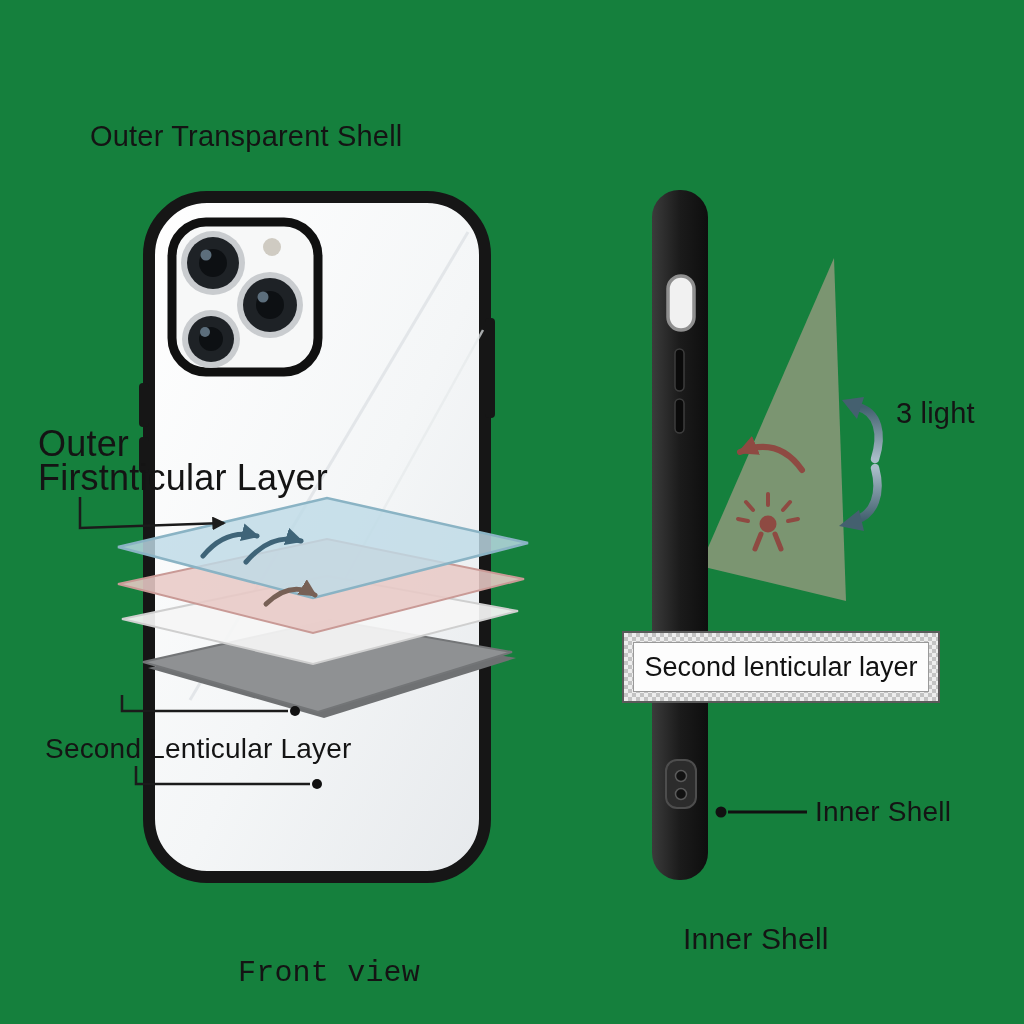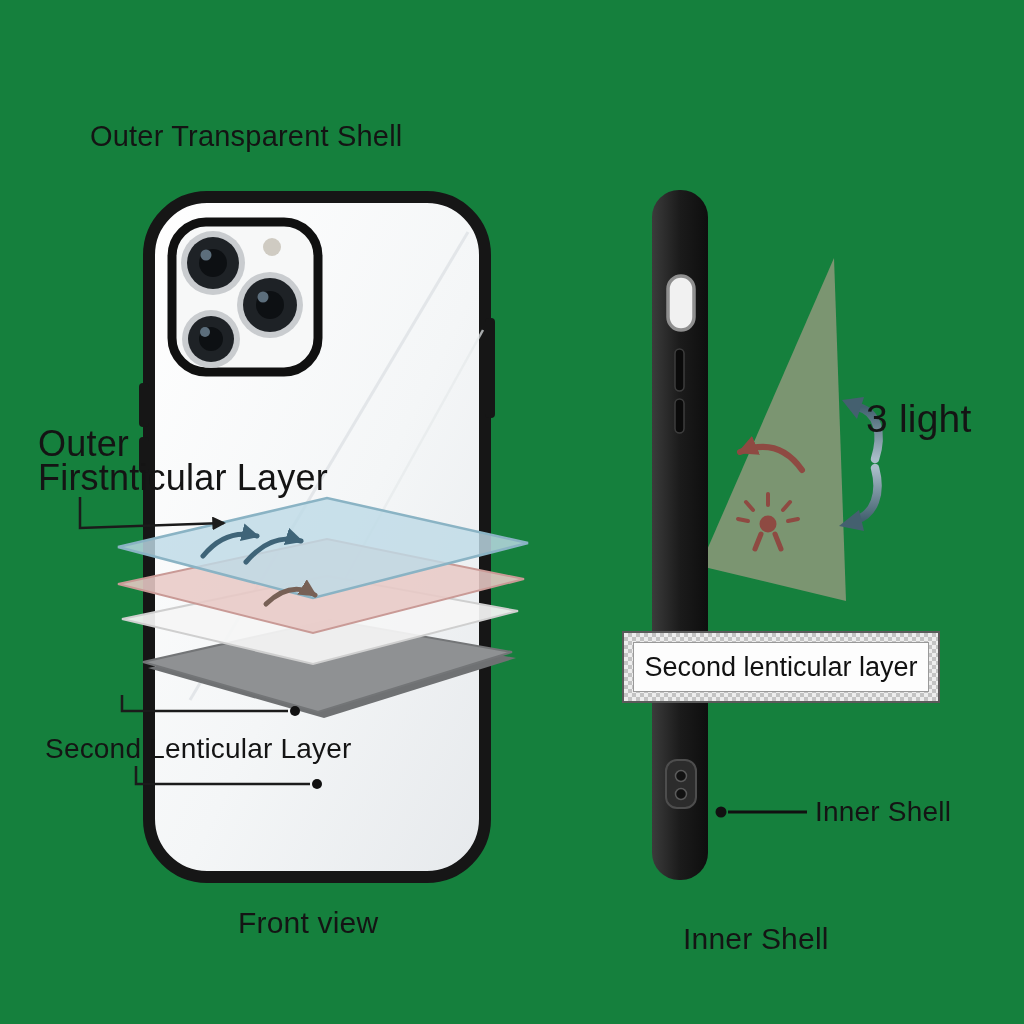--- a/index.html
+++ b/index.html
@@ -164,25 +164,25 @@
   </svg>
 
   <div class="label" style="left:90px; top:120px; font-size:29px;">Outer Transparent Shell</div>
 
   <div class="label" style="left:38px; top:427px; font-size:36px; line-height:34px;">Outer
 Firstnticular Layer</div>
 
 
   <div class="label" style="left:45px; top:733px; font-size:28px;">Second Lenticular Layer</div>
 
-  <div class="label" style="left:866px; top:397px; font-size:39px;">3 light</div>
+  <div class="label" style="left:896px; top:397px; font-size:29px;">3 light</div>
 
   <div class="lenticular-box">
     <div class="lenticular-box-inner">Second lenticular layer</div>
   </div>
 
   <div class="label" style="left:815px; top:796px; font-size:28px;">Inner Shell</div>
 
-  <div class="label" style="left:238px; top:906px; font-size:30px;">Front view</div>
+  <div class="label" style="left:238px; top:956px; font-size:30px;font-family:Liberation Mono, monospace;">Front view</div>
 
   <div class="label" style="left:683px; top:922px; font-size:30px;">Inner Shell</div>
 
 </div>
 
 </body></html>

